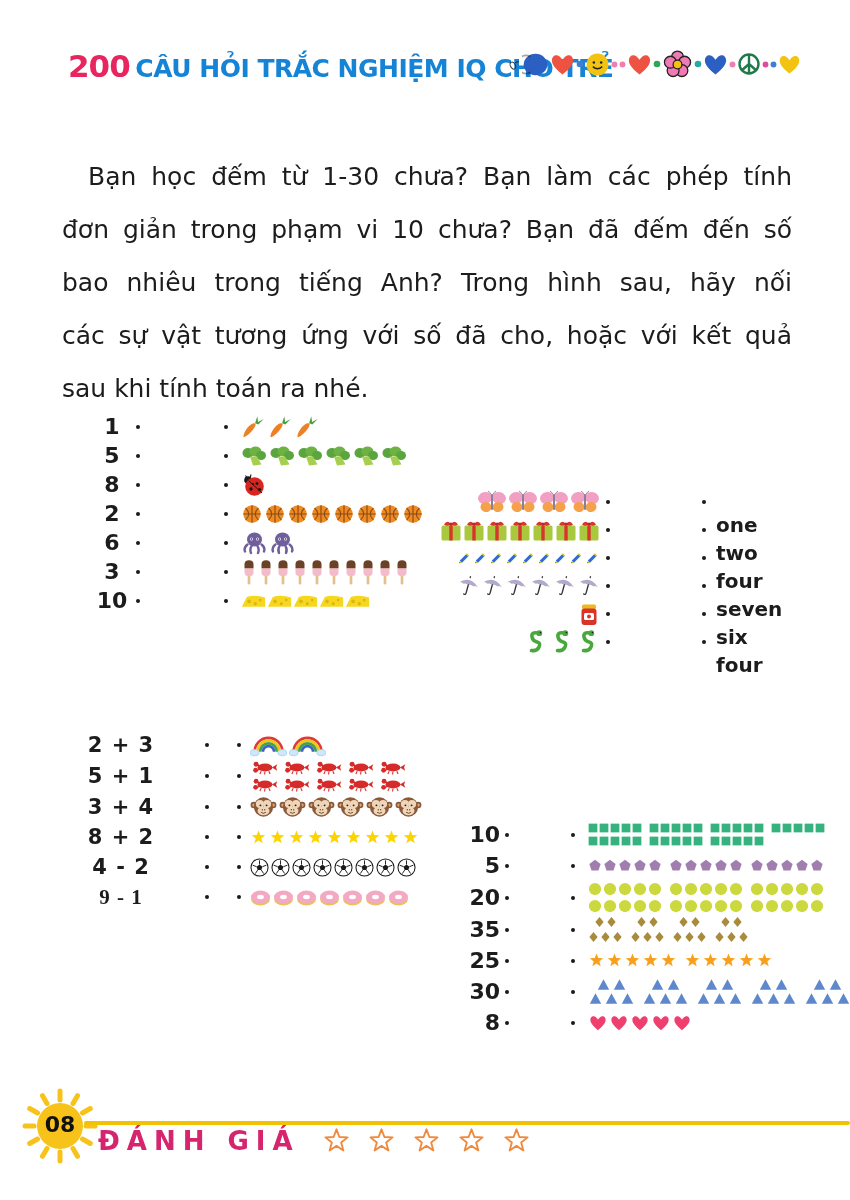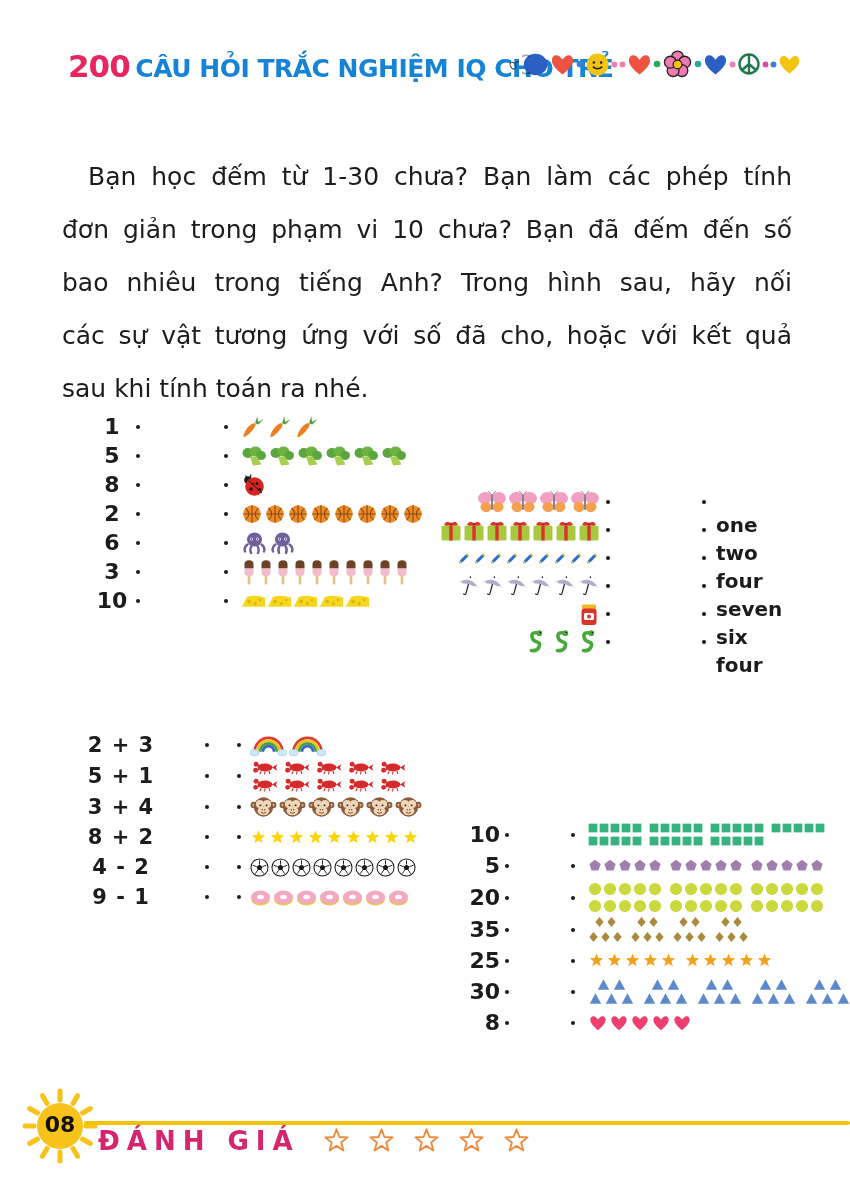--- a/index.html
+++ b/index.html
@@ -667,21 +667,21 @@
           </svg>
           <svg class="ic ic-soccer">
             <use href="#sym-soccer"></use>
           </svg>
           <svg class="ic ic-soccer">
             <use href="#sym-soccer"></use>
           </svg>
         </span>
       </div>
       <div class="m-row">
-        <span class="cell num expr" style="width: 58px;">9 - 1</span>
+        <span class="cell num expr" style="width: 58px; font-family: Liberation Serif, serif;">9 - 1</span>
         <span class="cell " style="width: 48px;"></span>
         <span class="cell " style="width: 18px;">
           <span class="mdot"></span>
         </span>
         <span class="cell " style="width: 14px;"></span>
         <span class="cell " style="width: 18px;">
           <span class="mdot"></span>
         </span>
         <span class="icons">
           <svg class="ic ic-donut">

